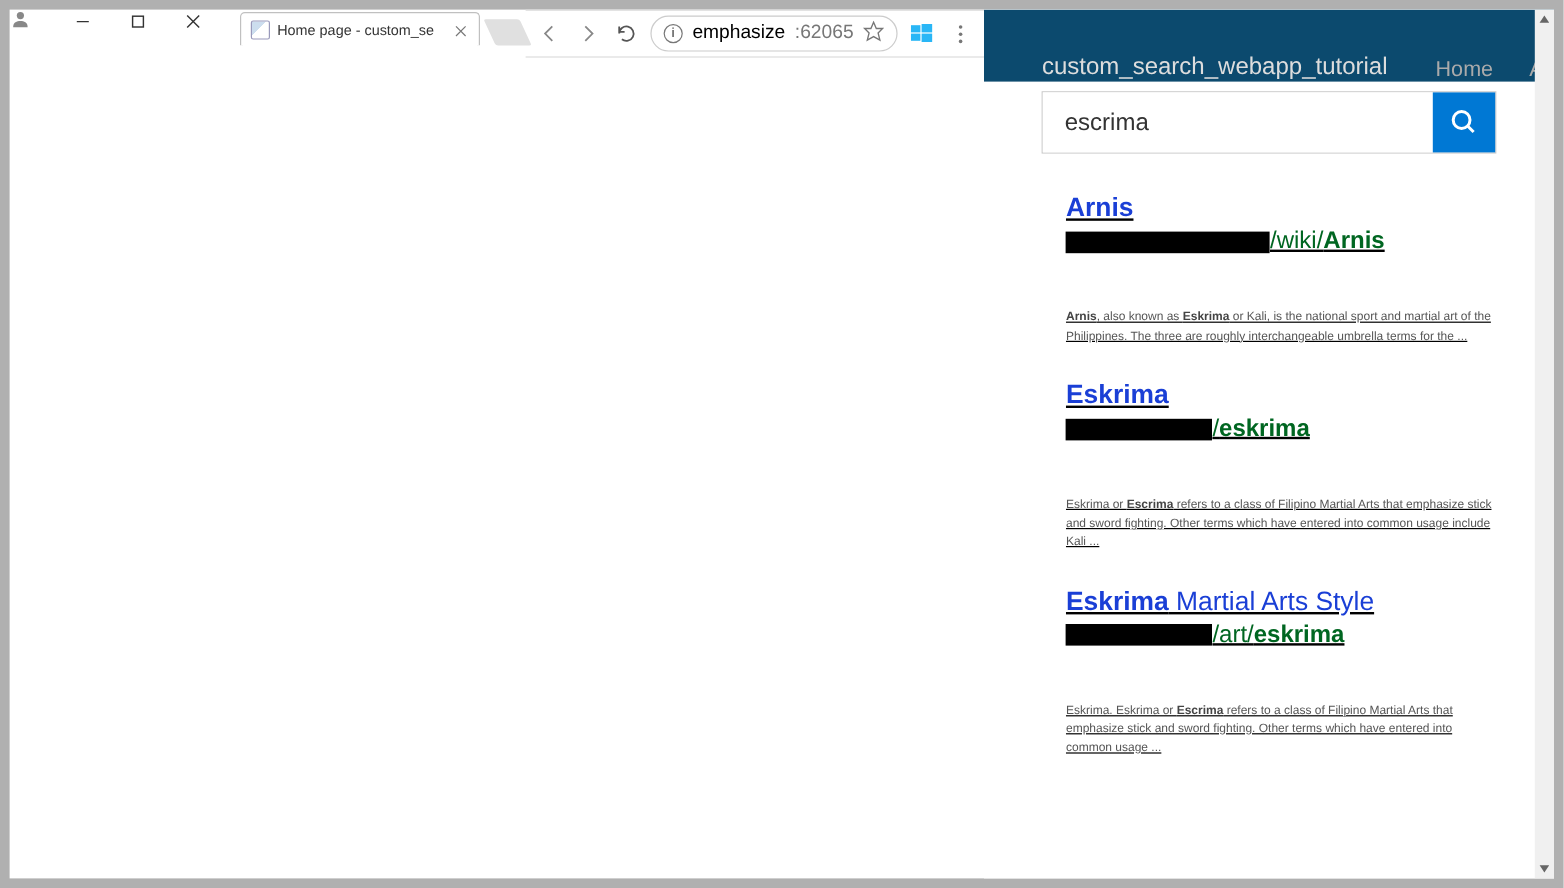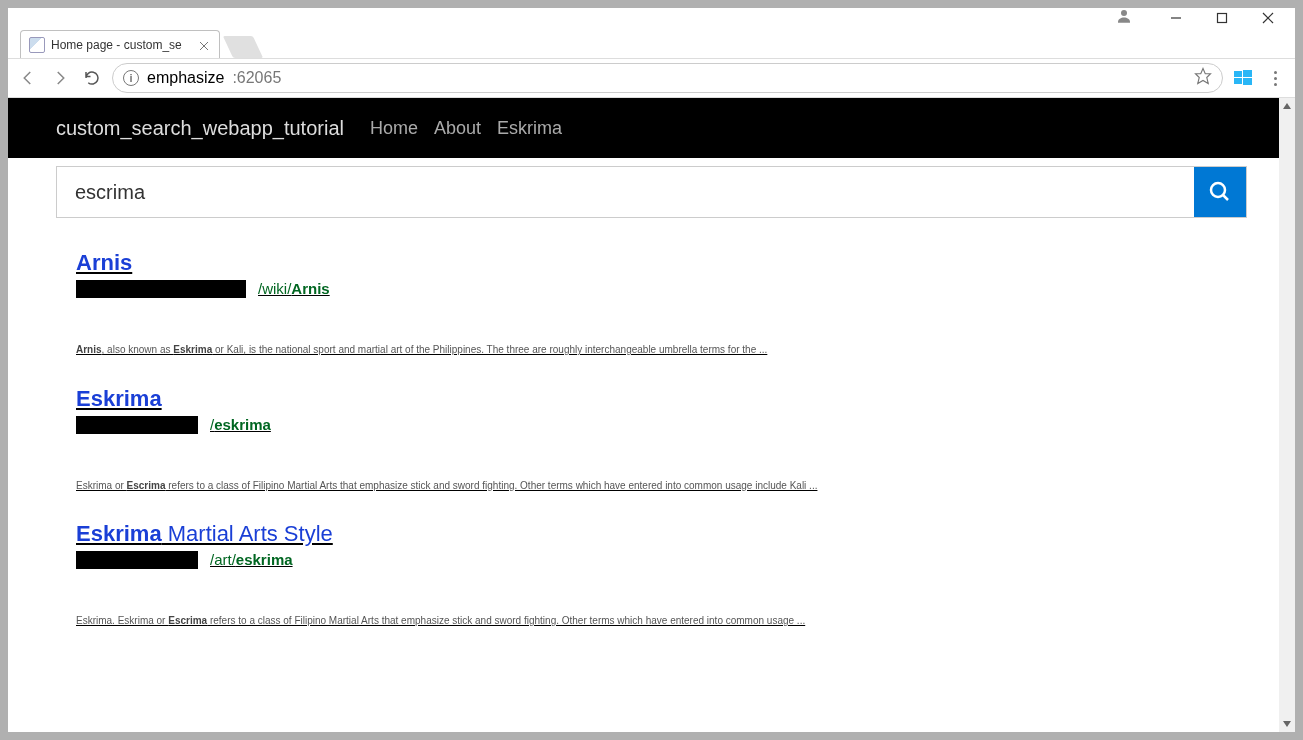--- a/index.html
+++ b/index.html
@@ -9,21 +9,20 @@
     width: 1303px;
     height: 740px;
     overflow: hidden;
     position: relative;
   }
   .window-frame {
     position: absolute;
     left: 8px; top: 8px; right: 8px; bottom: 8px;
     background: #fff;
     display: flex;
-    flex-direction: column;
   }
   
   .titlebar {
     height: 20px;
     display: flex;
     justify-content: flex-end;
     align-items: center;
     padding-right: 4px;
   }
   .title-controls { display: flex; gap: 0; }
@@ -118,27 +117,27 @@
     background:#fff;
   }
   .scrollbar {
     position:absolute; right:0; top:0; bottom:0; width:16px;
     background:#f0f0f0;
     display:flex;flex-direction:column;align-items:center;
   }
   .scroll-arrow{height:16px;display:flex;align-items:center;justify-content:center;width:100%;}
   .scroll-arrow svg{width:10px;height:10px;fill:#666;}
   .navbar {
-    background:#000000;
+    background:#0c4a6e;
     color:#ccc;
     height:60px;
     display:flex;
-    align-items:center;
+    align-items:flex-end;
     padding-left:48px;
-    gap:16px;
+    gap:30px;
     font-size:18px;
   }
   .navbar .brand { color:#ddd; font-size:20px; margin-right:10px;}
   .navbar a { color:#aaa; text-decoration:none; }
   .page-body {
     padding: 8px 48px;
   }
   .search-row {
     display:flex;
     border:1px solid #ccc;
@@ -162,22 +161,22 @@
   .results { margin-top: 32px; padding-left: 20px; }
   .result { margin-bottom: 28px; max-width: 1120px; text-decoration: underline; }
   .result-title {
     font-size:22px;
     color:#1a3fd6;
     font-weight:400;
     margin-bottom:4px;
   }
   .result-title b { font-weight:700; color:#1a3fd6;}
   .result-url-row {
-    display:flex;align-items:flex-start;gap:12px;
-    font-size:15px;
+    display:flex;align-items:center;gap:0;
+    font-size:20px;
     color:#006621;
     margin-bottom:4px;
   }
   .redacted { background:#000; height:18px; display:inline-block;}
   .url-path b{font-weight:700;}
   .snippet {
     font-size:10px;
     color:#555;
     line-height:1.55;
     margin-top:44px;

